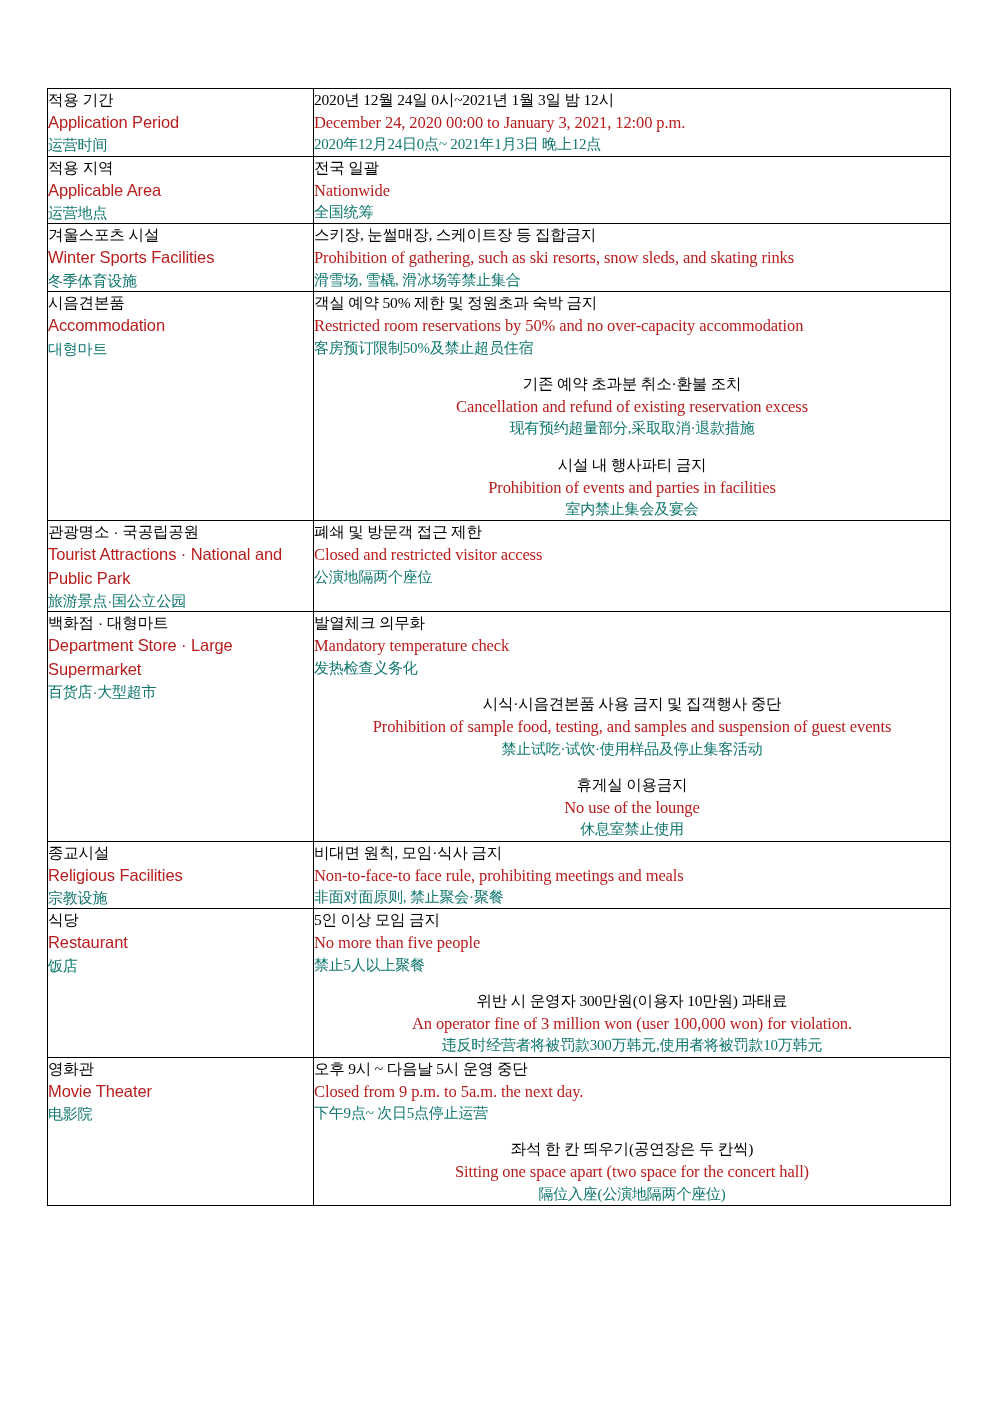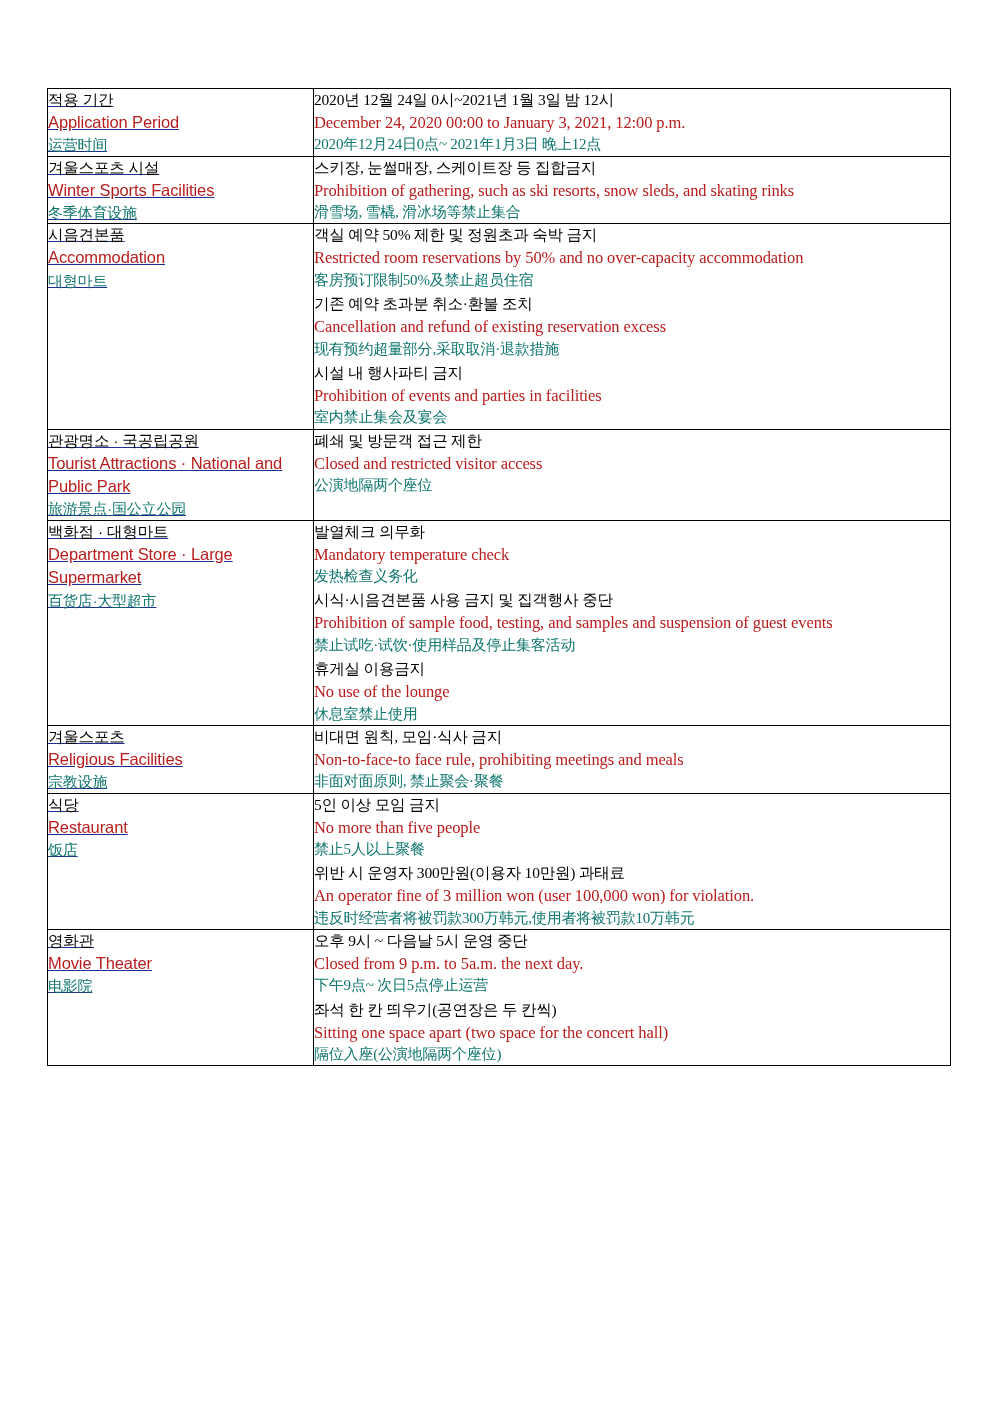--- a/index.html
+++ b/index.html
@@ -27,21 +27,20 @@
   }
   table.notice td {
     border: 1px solid #000000;
     vertical-align: top;
     padding: 0;
   }
   td.cat {
     width: 265px;
     padding: 8px 10px 10px 12px;
     vertical-align: middle;
-    text-decoration: underline;
   }
   td.det {
     width: 636px;
     padding: 7px 10px 9px 12px;
     font-family: Liberation Serif, serif;
   }
   .ko {
     color: #000000;
     font-size: 15.5px;
     line-height: 1.42;
@@ -57,21 +56,22 @@
   .zh {
     color: #0f766e;
     font-size: 15px;
     line-height: 1.42;
     letter-spacing: -0.2px;
   }
   .cat .ko { font-size: 15.5px; }
   .cat .en { font-size: 16.5px; }
   .cat .zh { font-size: 15px; }
   .item + .item {
-    margin-top: 2px;
+    margin-top: 14px;
+    text-align: center;
   }
   .det .item .ko,
   .det .item .en,
   .det .item .zh {
     display: block;
   }
 </style>
 </head>
 <body>
 
@@ -87,20 +87,34 @@
         </td>
         <td class="det">
           <div class="item">
             <span class="ko">2020년 12월 24일 0시~2021년 1월 3일 밤 12시</span>
             <span class="en">December 24, 2020 00:00 to January 3, 2021, 12:00 p.m.</span>
             <span class="zh">2020年12月24日0点~ 2021年1月3日 晚上12点</span>
           </div>
         </td>
       </tr>
 
+      <tr>
+        <td class="cat">
+          <div class="ko">적용 지역</div>
+          <div class="en">Applicable Area</div>
+          <div class="zh">运营地点</div>
+        </td>
+        <td class="det">
+          <div class="item">
+            <span class="ko">전국 일괄</span>
+            <span class="en">Nationwide</span>
+            <span class="zh">全国统筹</span>
+          </div>
+        </td>
+      </tr>
 
       <tr>
         <td class="cat">
           <div class="ko">겨울스포츠 시설</div>
           <div class="en">Winter Sports Facilities</div>
           <div class="zh">冬季体育设施</div>
         </td>
         <td class="det">
           <div class="item">
             <span class="ko">스키장, 눈썰매장, 스케이트장 등 집합금지</span>
@@ -170,21 +184,21 @@
           <div class="item">
             <span class="ko">휴게실 이용금지</span>
             <span class="en">No use of the lounge</span>
             <span class="zh">休息室禁止使用</span>
           </div>
         </td>
       </tr>
 
       <tr>
         <td class="cat">
-          <div class="ko">겨울스포츠</div>
+          <div class="ko">종교시설</div>
           <div class="en">Religious Facilities</div>
           <div class="zh">宗教设施</div>
         </td>
         <td class="det">
           <div class="item">
             <span class="ko">비대면 원칙, 모임·식사 금지</span>
             <span class="en">Non-to-face-to face rule, prohibiting meetings and meals</span>
             <span class="zh">非面对面原则, 禁止聚会·聚餐</span>
           </div>
         </td>

